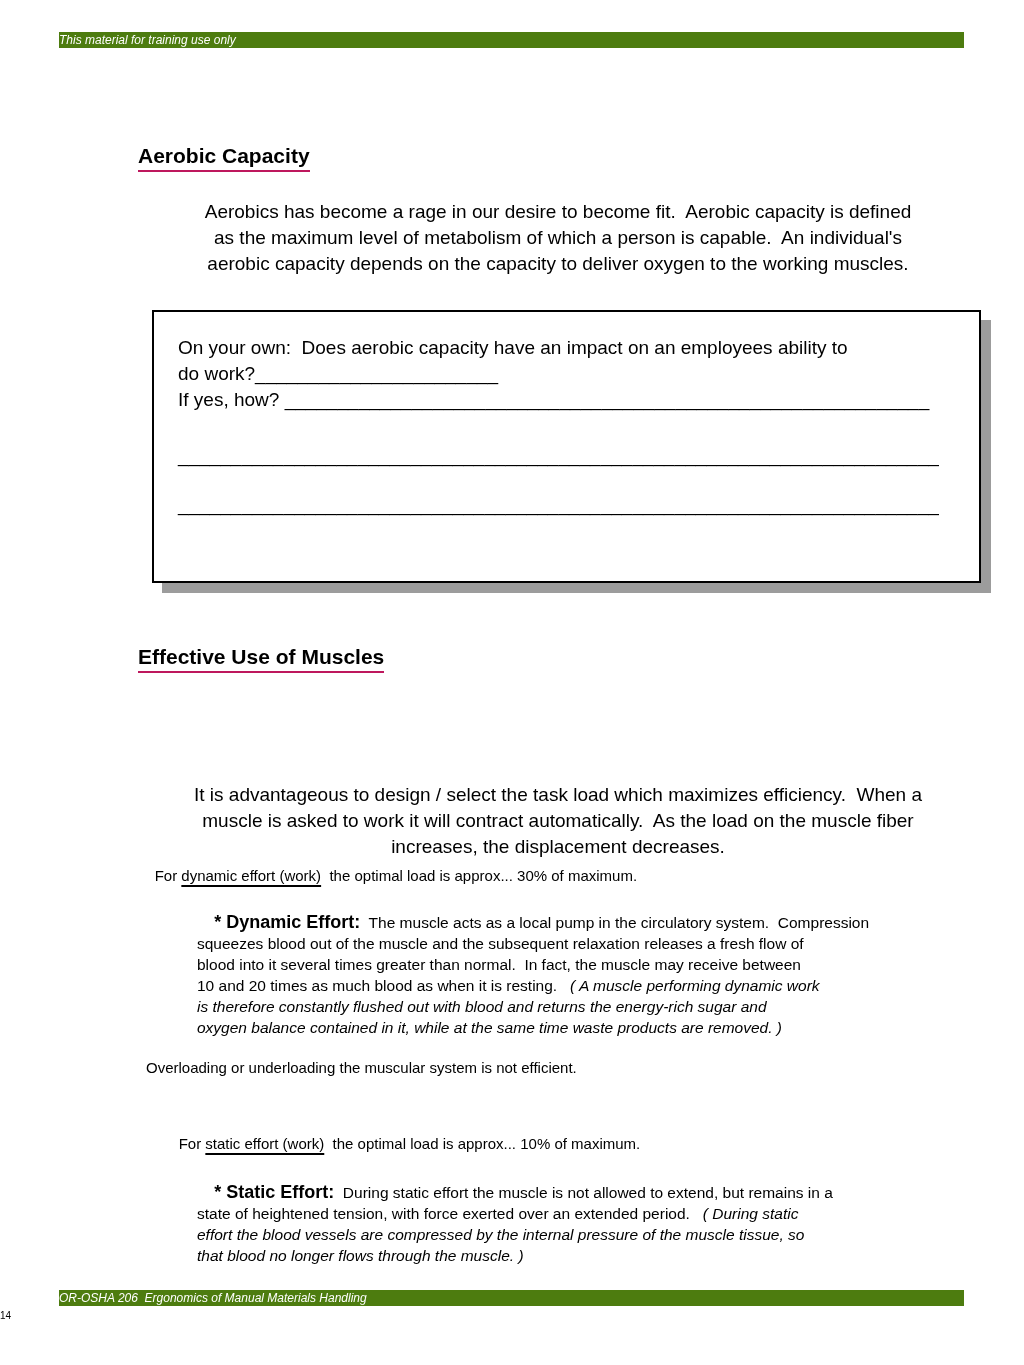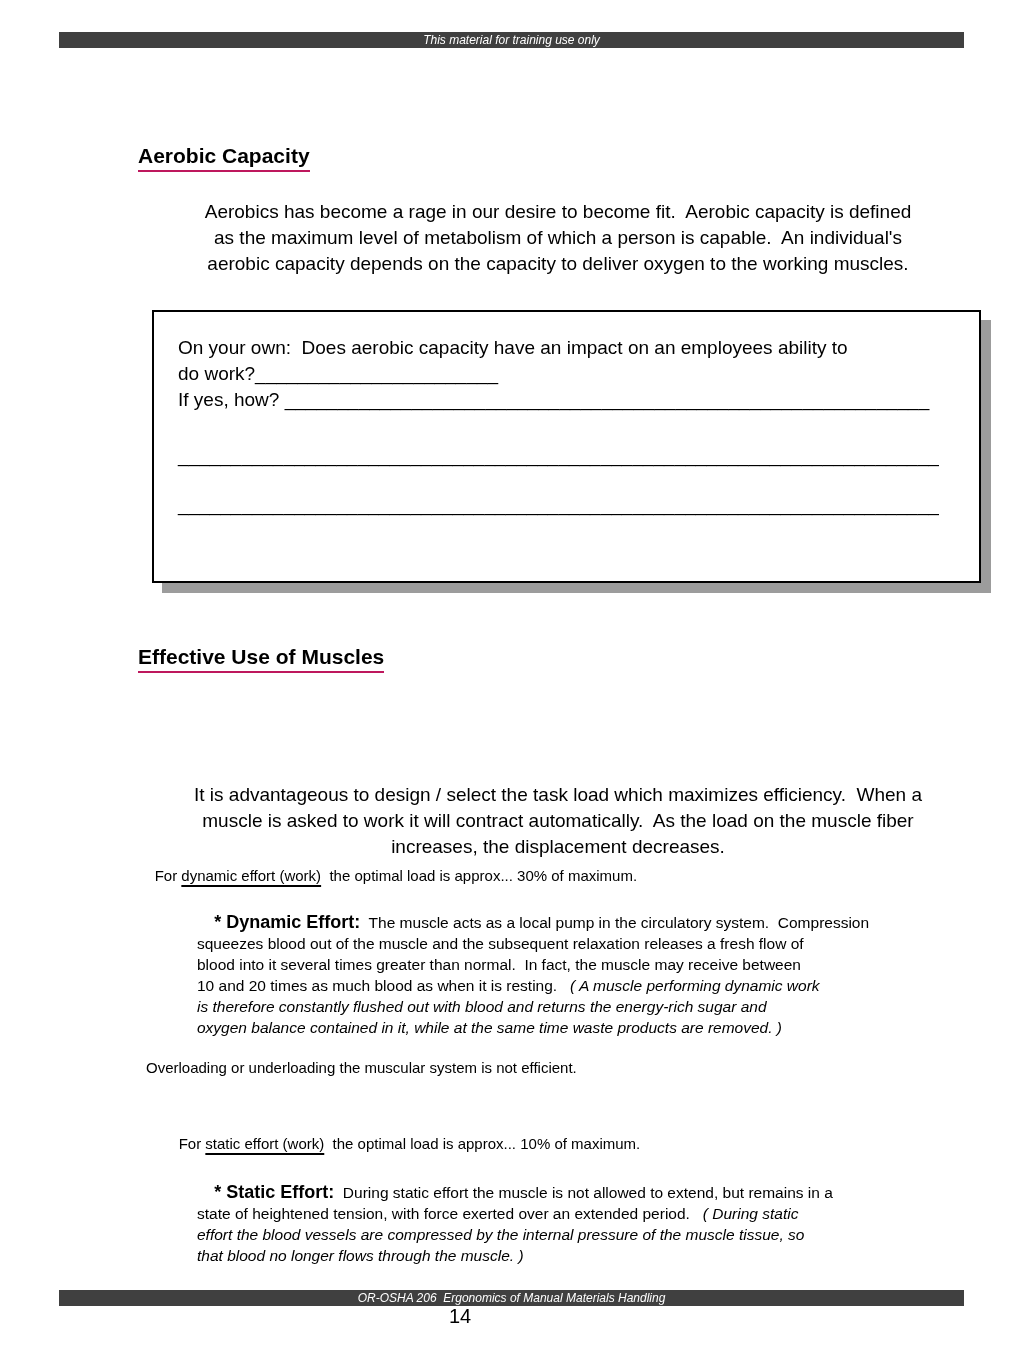--- a/index.html
+++ b/index.html
@@ -10,26 +10,25 @@
     background: #ffffff;
     font-family: "Liberation Sans", sans-serif;
     color: #000000;
     overflow: hidden;
   }
   .bar {
     position: absolute;
     left: 59px;
     width: 905px;
     height: 16px;
-    background: #404040;
+    background: #4d7c0f;
     color: #ffffff;
     font-style: italic;
     font-size: 12px;
     line-height: 16px;
-    text-align: center;
     white-space: pre-wrap;
   }
   .bar-top { top: 32px; }
   .bar-bottom { top: 1290px; }
   .heading {
     position: absolute;
     left: 138px;
     font-size: 21px;
     font-weight: bold;
     line-height: 24px;
@@ -98,22 +97,22 @@
   .block-lead {
     font-size: 18px;
     font-weight: bold;
   }
   .block-italic { font-style: italic; }
   .page-number {
     position: absolute;
     left: 0;
     top: 1306px;
     width: 920px;
-    text-align: center;
-    font-size: 20px;
+    text-align: left;
+    font-size: 10px;
     line-height: 20px;
   }
 </style>
 </head>
 <body>
 
 <div class="page">
 
   <div class="bar bar-top">This material for training use only</div>
 

